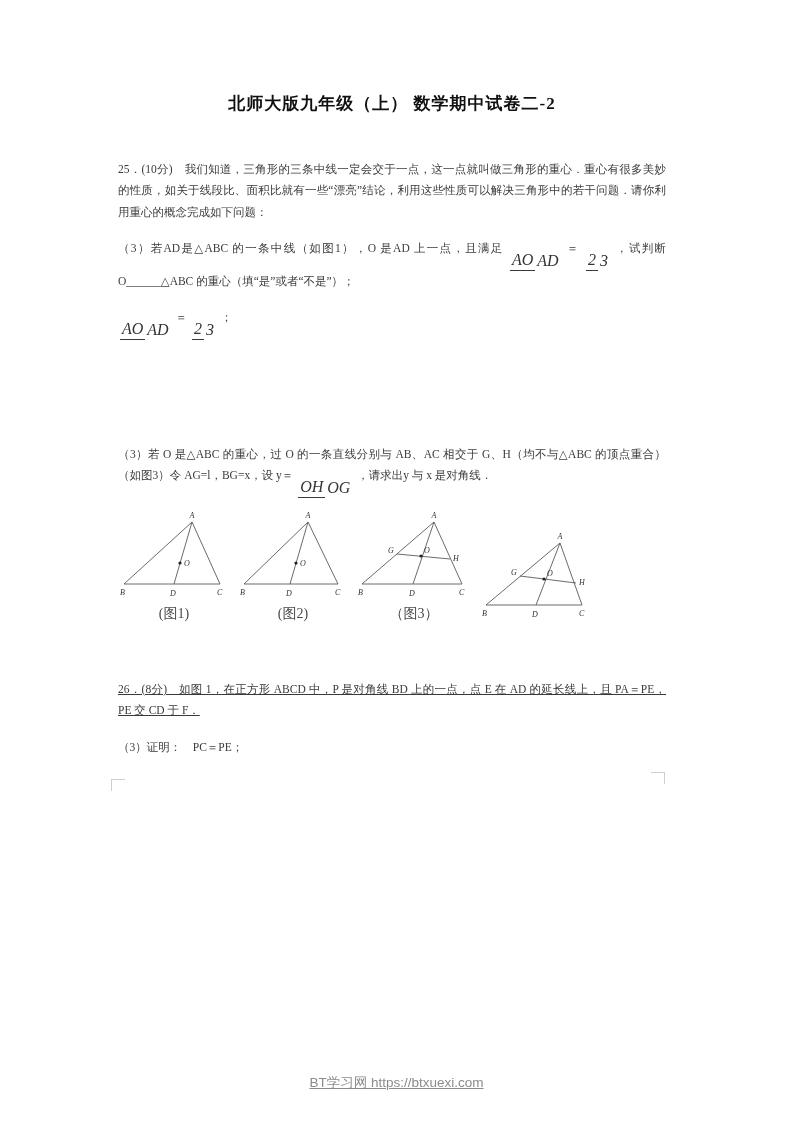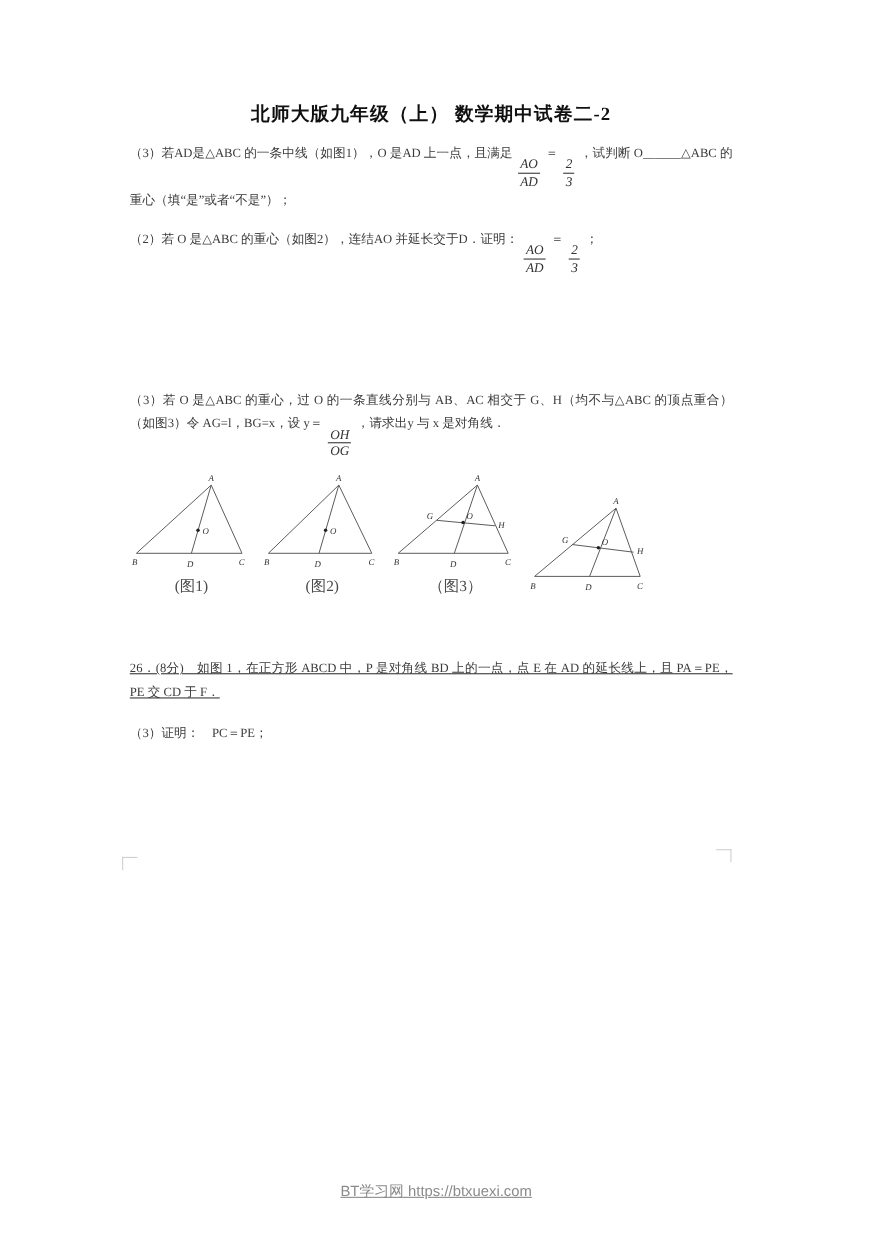--- a/index.html
+++ b/index.html
@@ -12,22 +12,22 @@
   .content { position:absolute; left:118px; top:0; width:548px; }
   .doc-title {
     margin-top:92px; text-align:center; font-size:17px; font-weight:bold;
     color:#101010; letter-spacing:1px;
   }
   .para { font-size:11.5px; line-height:1.85; text-align:justify; color:#3a3a3a; }
   .q25-intro { margin-top:44px; }
   .part { margin-top:15px; }
   .part3 { margin-top:104px; }
   .frac {
-    display:inline-flex; flex-direction:column; align-items:center;
-    vertical-align:-0.85em; font-size:12px; line-height:1.2;
+    display:inline-flex; align-items:center;
+    vertical-align:-0.85em; font-size:16px; line-height:1.2;
     margin:0 2px; font-style:italic; color:#333;
   }
   .frac .num { border-bottom:1px solid #3a3a3a; padding:0 2px; }
   .frac .den { padding:0 2px; }
   .figures { margin-top:10px; display:flex; gap:8px; align-items:flex-end; }
   .figure { display:flex; flex-direction:column; align-items:center; }
   .figure svg { display:block; }
   .figure text { font-family:"Liberation Serif","DejaVu Serif",serif; font-style:italic; font-size:8px; fill:#333; }
   .fig-caption { font-size:14px; color:#4a4a4a; margin-top:3px; font-style:normal; }
   .q26 { margin-top:56px;text-decoration:underline; }
@@ -42,37 +42,37 @@
   .crop-right { left:651px; top:772px; border-right:1px solid #cfcfcf; border-top:1px solid #cfcfcf; }
 </style>
 </head>
 <body>
 
 <div class="page">
   <div class="content">
 
     <div class="doc-title">北师大版九年级（上） 数学期中试卷二-2</div>
 
+    <p class="para q25-intro">25．(10分)　我们知道，三角形的三条中线一定会交于一点，这一点就叫做三角形的重心．重心有很多美妙的性质，如关于线段比、面积比就有一些“漂亮”结论，利用这些性质可以解决三角形中的若干问题．请你利用重心的概念完成如下问题：</p>
 
     <p class="para part">
       <span>（3）若AD是△ABC 的一条中线（如图1），O 是AD 上一点，且满足</span>
       <span class="frac">
           <span class="num">AO</span>
           <span class="den">AD</span>
         </span>
       <span>＝</span>
       <span class="frac">
           <span class="num">2</span>
           <span class="den">3</span>
         </span>
       <span>，试判断 O______△ABC 的重心（填“是”或者“不是”）；</span>
     </p>
 
     <p class="para part">
-      <span>（2）若 O 是△ABC 的重心（如图2），连结AO 并延长交于D．证明：</span>
       <span class="frac">
           <span class="num">AO</span>
           <span class="den">AD</span>
         </span>
       <span>＝</span>
       <span class="frac">
           <span class="num">2</span>
           <span class="den">3</span>
         </span>
       <span>；</span>

